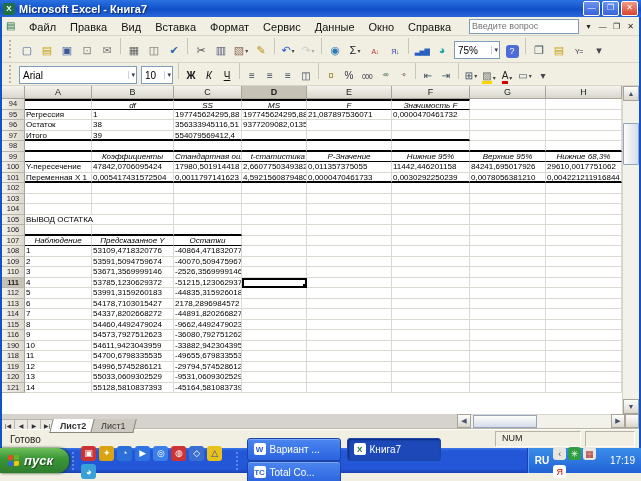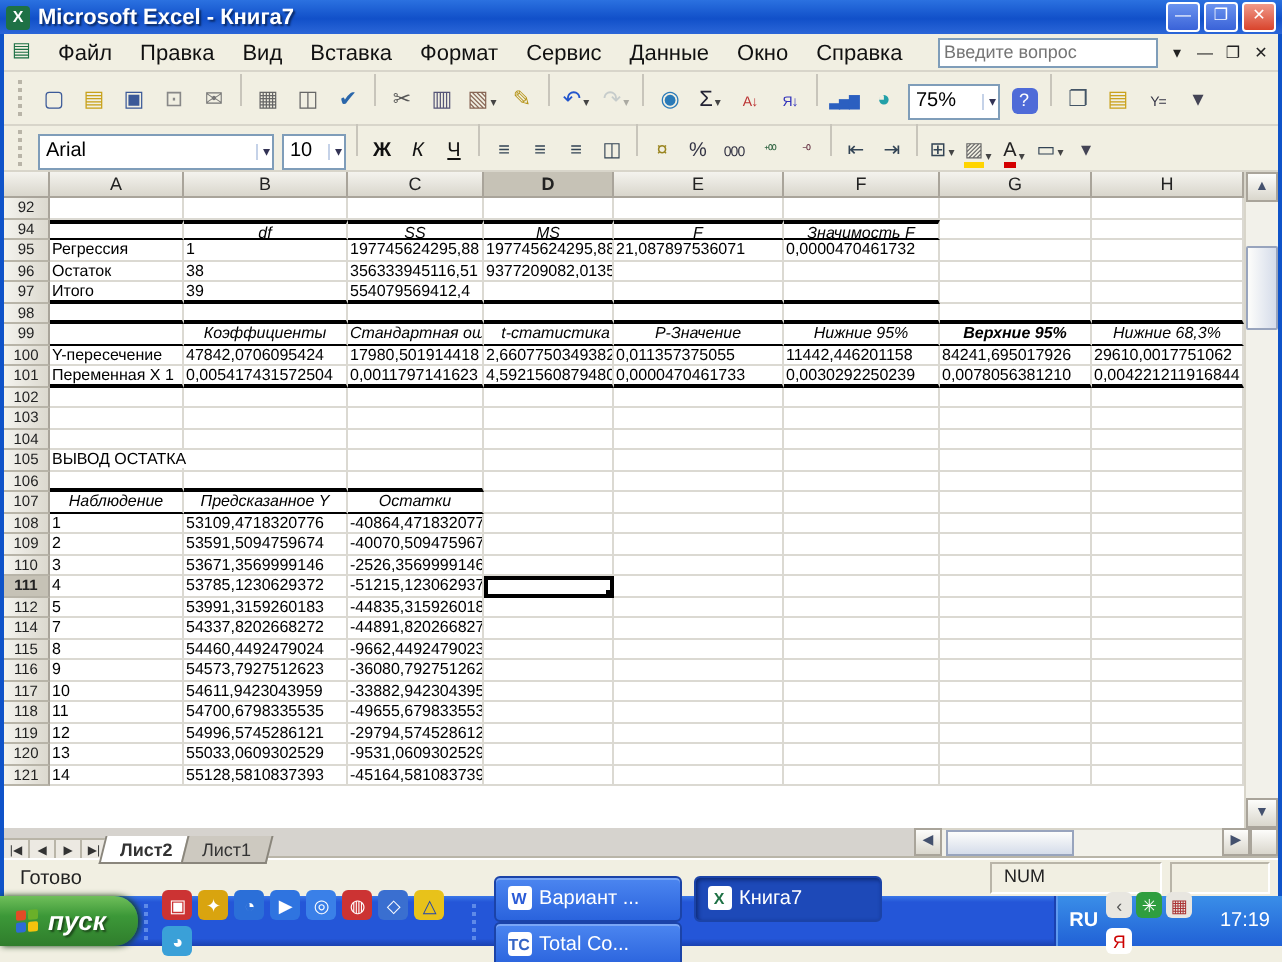--- a/index.html
+++ b/index.html
@@ -241,31 +241,20 @@
             <div class="colhdr c-B">B</div>
             <div class="colhdr c-C">C</div>
             <div class="colhdr c-D pressed">D</div>
             <div class="colhdr c-E">E</div>
             <div class="colhdr c-F">F</div>
             <div class="colhdr c-G">G</div>
             <div class="colhdr c-H">H</div>
           </div>
         <div id="gridrows">
             <div class="grow">
-              <div class="rowhdr">92</div>
-              <div class="cell c-A"></div>
-              <div class="cell c-B"></div>
-              <div class="cell c-C"></div>
-              <div class="cell c-D"></div>
-              <div class="cell c-E"></div>
-              <div class="cell c-F"></div>
-              <div class="cell c-G"></div>
-              <div class="cell c-H"></div>
-            </div>
-            <div class="grow">
               <div class="rowhdr">94</div>
               <div class="cell c-A hd" style="border-top: 2px solid rgb(0, 0, 0); border-bottom: 1px solid rgb(0, 0, 0);"></div>
               <div class="cell c-B hd" style="border-top: 2px solid rgb(0, 0, 0); border-bottom: 1px solid rgb(0, 0, 0);"><span>df</span></div>
               <div class="cell c-C hd" style="border-top: 2px solid rgb(0, 0, 0); border-bottom: 1px solid rgb(0, 0, 0);"><span>SS</span></div>
               <div class="cell c-D hd" style="border-top: 2px solid rgb(0, 0, 0); border-bottom: 1px solid rgb(0, 0, 0);"><span>MS</span></div>
               <div class="cell c-E hd" style="border-top: 2px solid rgb(0, 0, 0); border-bottom: 1px solid rgb(0, 0, 0);"><span>F</span></div>
               <div class="cell c-F hd" style="border-top: 2px solid rgb(0, 0, 0); border-bottom: 1px solid rgb(0, 0, 0);"><span>Значимость F</span></div>
               <div class="cell c-G hd"></div>
               <div class="cell c-H hd"></div>
             </div>
@@ -314,21 +303,21 @@
               <div class="cell c-H" style="border-bottom: 2px solid rgb(0, 0, 0);"></div>
             </div>
             <div class="grow">
               <div class="rowhdr">99</div>
               <div class="cell c-A hd" style="border-bottom: 1px solid rgb(0, 0, 0);"></div>
               <div class="cell c-B hd" style="border-bottom: 1px solid rgb(0, 0, 0);"><span>Коэффициенты</span></div>
               <div class="cell c-C hd" style="border-bottom: 1px solid rgb(0, 0, 0);"><span>Стандартная ош</span></div>
               <div class="cell c-D hd" style="border-bottom: 1px solid rgb(0, 0, 0); text-align: right;"><span>t-статистика</span></div>
               <div class="cell c-E hd" style="border-bottom: 1px solid rgb(0, 0, 0);"><span>P-Значение</span></div>
               <div class="cell c-F hd" style="border-bottom: 1px solid rgb(0, 0, 0);"><span>Нижние 95%</span></div>
-              <div class="cell c-G hd" style="border-bottom: 1px solid rgb(0, 0, 0); font-weight: bold;"><span>Верхние 95%</span></div>
+              <div class="cell c-G hd" style="border-bottom: 1px solid rgb(0, 0, 0);"><span>Верхние 95%</span></div>
               <div class="cell c-H hd" style="border-bottom: 1px solid rgb(0, 0, 0);"><span>Нижние 68,3%</span></div>
             </div>
             <div class="grow">
               <div class="rowhdr">100</div>
               <div class="cell c-A"><span>Y-пересечение</span></div>
               <div class="cell c-B"><span>47842,0706095424</span></div>
               <div class="cell c-C"><span>17980,501914418</span></div>
               <div class="cell c-D"><span>2,66077503493823</span></div>
               <div class="cell c-E"><span>0,011357375055</span></div>
               <div class="cell c-F"><span>11442,446201158</span></div>
@@ -461,20 +450,31 @@
               <div class="cell c-A"><span>5</span></div>
               <div class="cell c-B"><span>53991,3159260183</span></div>
               <div class="cell c-C"><span>-44835,315926018</span></div>
               <div class="cell c-D"></div>
               <div class="cell c-E"></div>
               <div class="cell c-F"></div>
               <div class="cell c-G"></div>
               <div class="cell c-H"></div>
             </div>
             <div class="grow">
+              <div class="rowhdr">113</div>
+              <div class="cell c-A"><span>6</span></div>
+              <div class="cell c-B"><span>54178,7103015427</span></div>
+              <div class="cell c-C"><span>2178,2896984572</span></div>
+              <div class="cell c-D"></div>
+              <div class="cell c-E"></div>
+              <div class="cell c-F"></div>
+              <div class="cell c-G"></div>
+              <div class="cell c-H"></div>
+            </div>
+            <div class="grow">
               <div class="rowhdr">114</div>
               <div class="cell c-A"><span>7</span></div>
               <div class="cell c-B"><span>54337,8202668272</span></div>
               <div class="cell c-C"><span>-44891,820266827</span></div>
               <div class="cell c-D"></div>
               <div class="cell c-E"></div>
               <div class="cell c-F"></div>
               <div class="cell c-G"></div>
               <div class="cell c-H"></div>
             </div>
@@ -494,21 +494,21 @@
               <div class="cell c-A"><span>9</span></div>
               <div class="cell c-B"><span>54573,7927512623</span></div>
               <div class="cell c-C"><span>-36080,792751262</span></div>
               <div class="cell c-D"></div>
               <div class="cell c-E"></div>
               <div class="cell c-F"></div>
               <div class="cell c-G"></div>
               <div class="cell c-H"></div>
             </div>
             <div class="grow">
-              <div class="rowhdr">117</div>
+              <div class="rowhdr">190</div>
               <div class="cell c-A"><span>10</span></div>
               <div class="cell c-B"><span>54611,9423043959</span></div>
               <div class="cell c-C"><span>-33882,942304395</span></div>
               <div class="cell c-D"></div>
               <div class="cell c-E"></div>
               <div class="cell c-F"></div>
               <div class="cell c-G"></div>
               <div class="cell c-H"></div>
             </div>
             <div class="grow">

